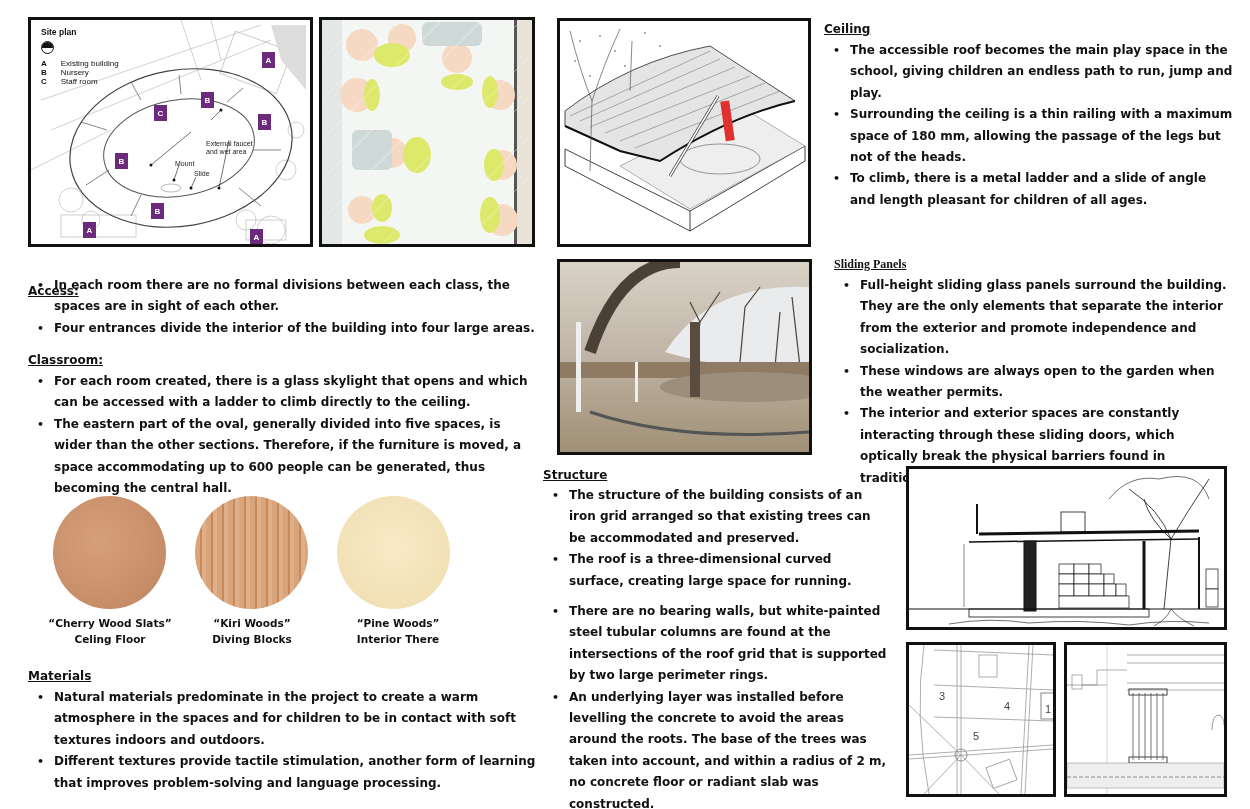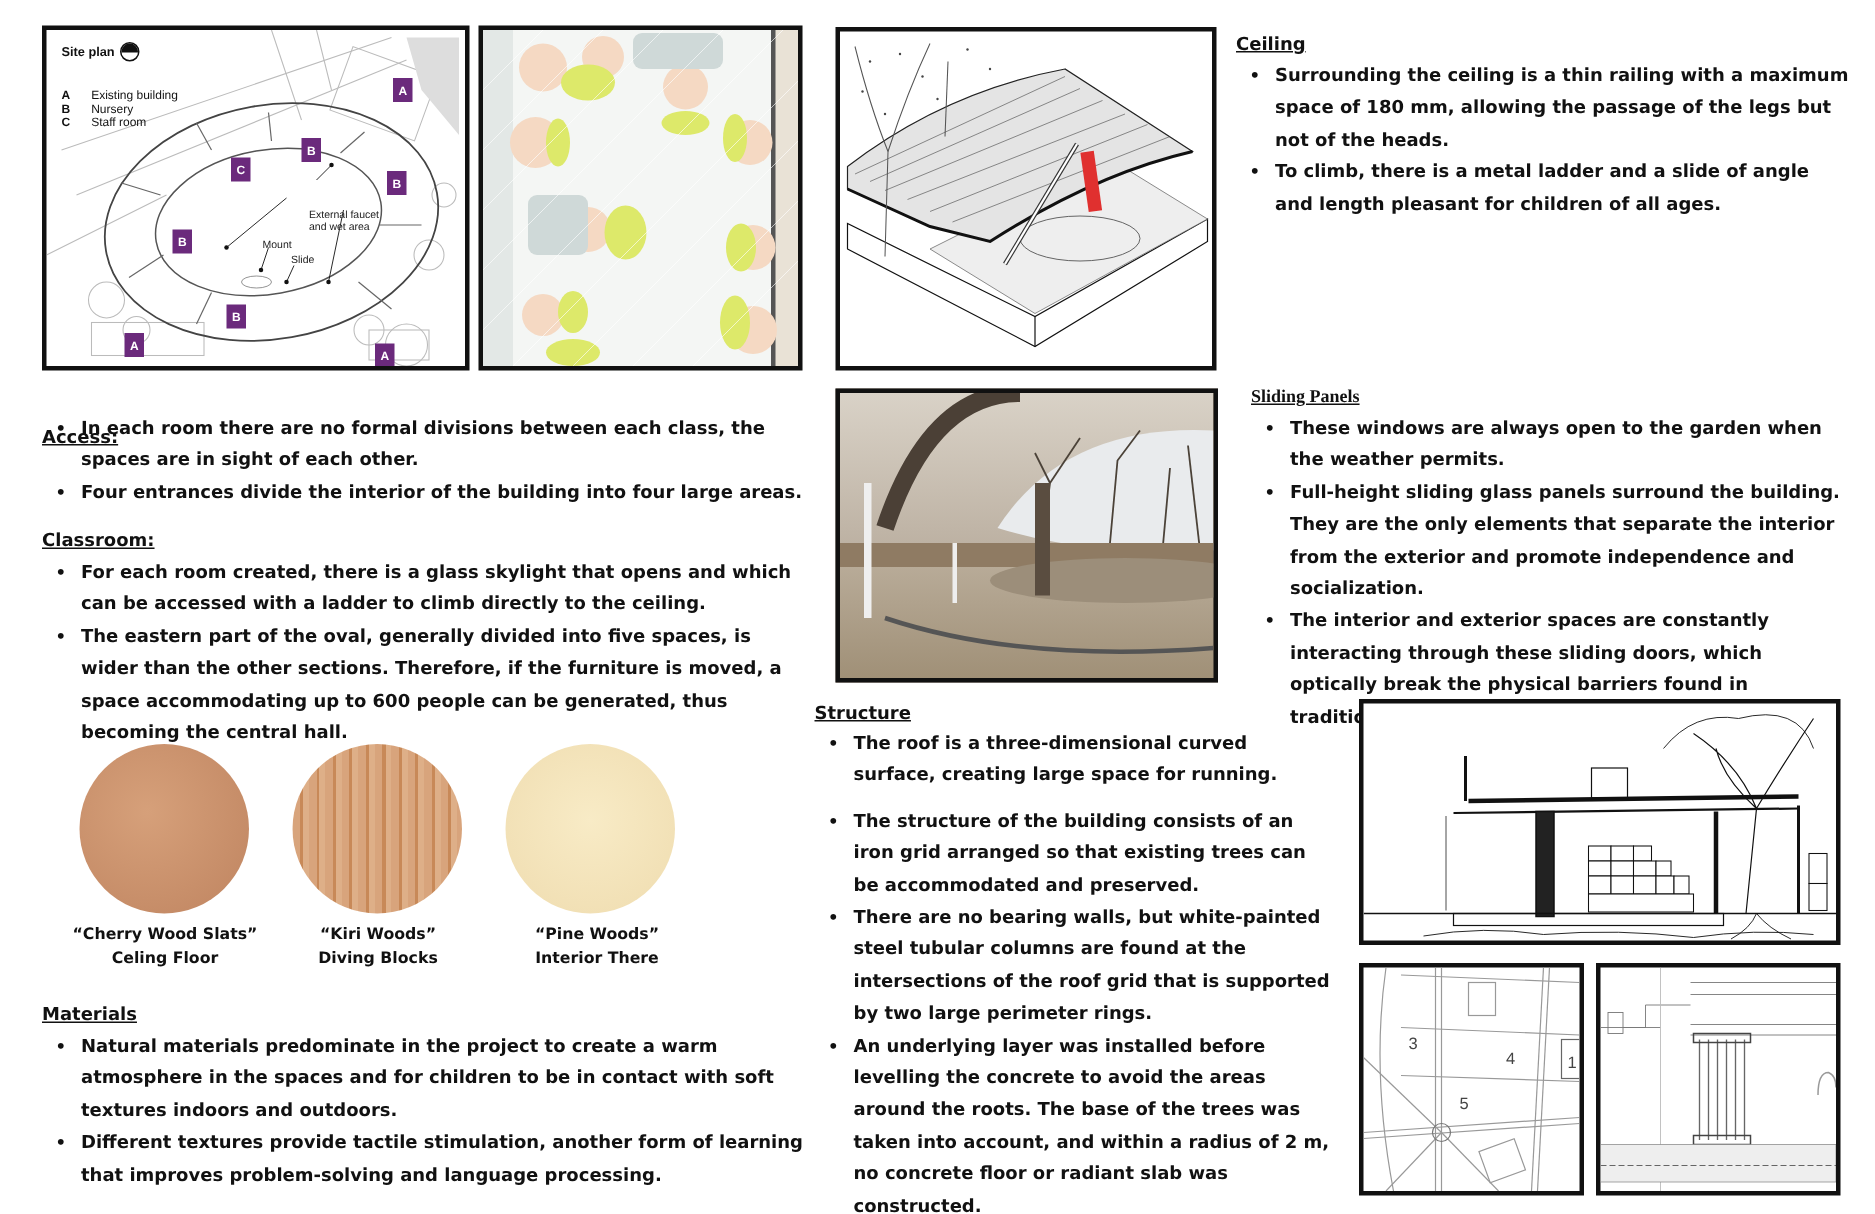--- a/index.html
+++ b/index.html
@@ -64,21 +64,21 @@
       <circle cx="120" cy="145" r="1.5"></circle>
         <circle cx="190" cy="90" r="1.5"></circle>
       <circle cx="188" cy="168" r="1.5"></circle>
         <circle cx="143" cy="160" r="1.5"></circle>
       <circle cx="160" cy="168" r="1.5"></circle>
     </g>
     <ellipse cx="140" cy="168" rx="10" ry="4" fill="none" stroke="#888" stroke-width="0.6"></ellipse>
   </svg>
 
   <div class="abs sp-legend" style="left:10px;top:8px;">
-    <div style="display:flex;align-items:center;gap:4px;margin-bottom:18px;">
+    <div style="display:flex;align-items:flex-start;gap:4px;margin-bottom:5px;flex-direction:column;">
       <span style="font-weight:bold;font-size:8.5px;">Site plan</span>
       <span style="display:inline-block;width:11px;height:11px;border:1px solid #111;border-radius:50%;position:relative;">
         <span style="position:absolute;left:0;top:0;width:11px;height:6px;background:#111;border-radius:6px 6px 0 0;"></span>
       </span>
     </div>
     <div style="display:flex;gap:14px;">
         <b>A</b>
         <span>Existing building</span>
       </div>
     <div style="display:flex;gap:14px;">
@@ -254,35 +254,36 @@
 </div>
 
 <h3 class="sec-title" style="left:28px;top:669px;">Materials</h3>
 <ul class="bl" style="left:28px;top:687px;width:512px;">
   <li>Natural materials predominate in the project to create a warm atmosphere in the spaces and for children to be in contact with soft textures indoors and outdoors.</li>
   <li> Different textures provide tactile stimulation, another form of learning that improves problem-solving and language processing.</li>
 </ul>
 
 <h3 class="sec-title" style="left:824px;top:22px;">Ceiling</h3>
 <ul class="bl" style="left:824px;top:40px;width:410px;">
+  <li>The accessible roof becomes the main play space in the school, giving children an endless path to run, jump and play.</li>
   <li>Surrounding the ceiling is a thin railing with a maximum space of 180 mm, allowing the passage of the legs but not of the heads.</li>
   <li>To climb, there is a metal ladder and a slide of angle and length pleasant for children of all ages.</li>
 </ul>
 
 <h3 class="sec-title" style="left:834px;top:257px;font-family:Liberation Serif, serif;">Sliding Panels</h3>
 <ul class="bl" style="left:834px;top:275px;width:400px;">
+  <li>Full-height sliding glass panels surround the building. They are the only elements that separate the interior from the exterior and promote independence and socialization.</li>
   <li>These windows are always open to the garden when the weather permits.</li>
-  <li>Full-height sliding glass panels surround the building. They are the only elements that separate the interior from the exterior and promote independence and socialization.</li>
   <li>The interior and exterior spaces are constantly interacting through these sliding doors, which optically break the physical barriers found in traditional school structures.</li>
 </ul>
 
 <h3 class="sec-title" style="left:543px;top:468px;text-align:center;">Structure</h3>
 <ul class="bl" style="left:543px;top:485px;width:345px;">
+  <li>The structure of the building consists of an iron grid arranged so that existing trees can be accommodated and preserved.</li>
   <li style="margin-bottom:9px;">The roof is a three-dimensional curved surface, creating large space for running.</li>
-  <li>The structure of the building consists of an iron grid arranged so that existing trees can be accommodated and preserved.</li>
   <li>There are no bearing walls, but white-painted steel tubular columns are found at the intersections of the roof grid that is supported by two large perimeter rings.</li>
   <li>An underlying layer was installed before levelling the concrete to avoid the areas around the roots. The base of the trees was taken into account, and within a radius of 2 m, no concrete floor or radiant slab was constructed.</li>
 </ul>
 
 <div class="frame" style="left:906px;top:466px;width:321px;height:164px;">
   <svg width="315" height="158" viewBox="0 0 315 158" class="abs" style="left:0;top:0;">
     <g stroke="#111" fill="none">
       <line x1="70" y1="65" x2="290" y2="62" stroke-width="3"></line>
       <line x1="60" y1="73" x2="290" y2="70" stroke-width="1.5"></line>
       <rect x="115" y="72" width="12" height="70" fill="#222"></rect>

